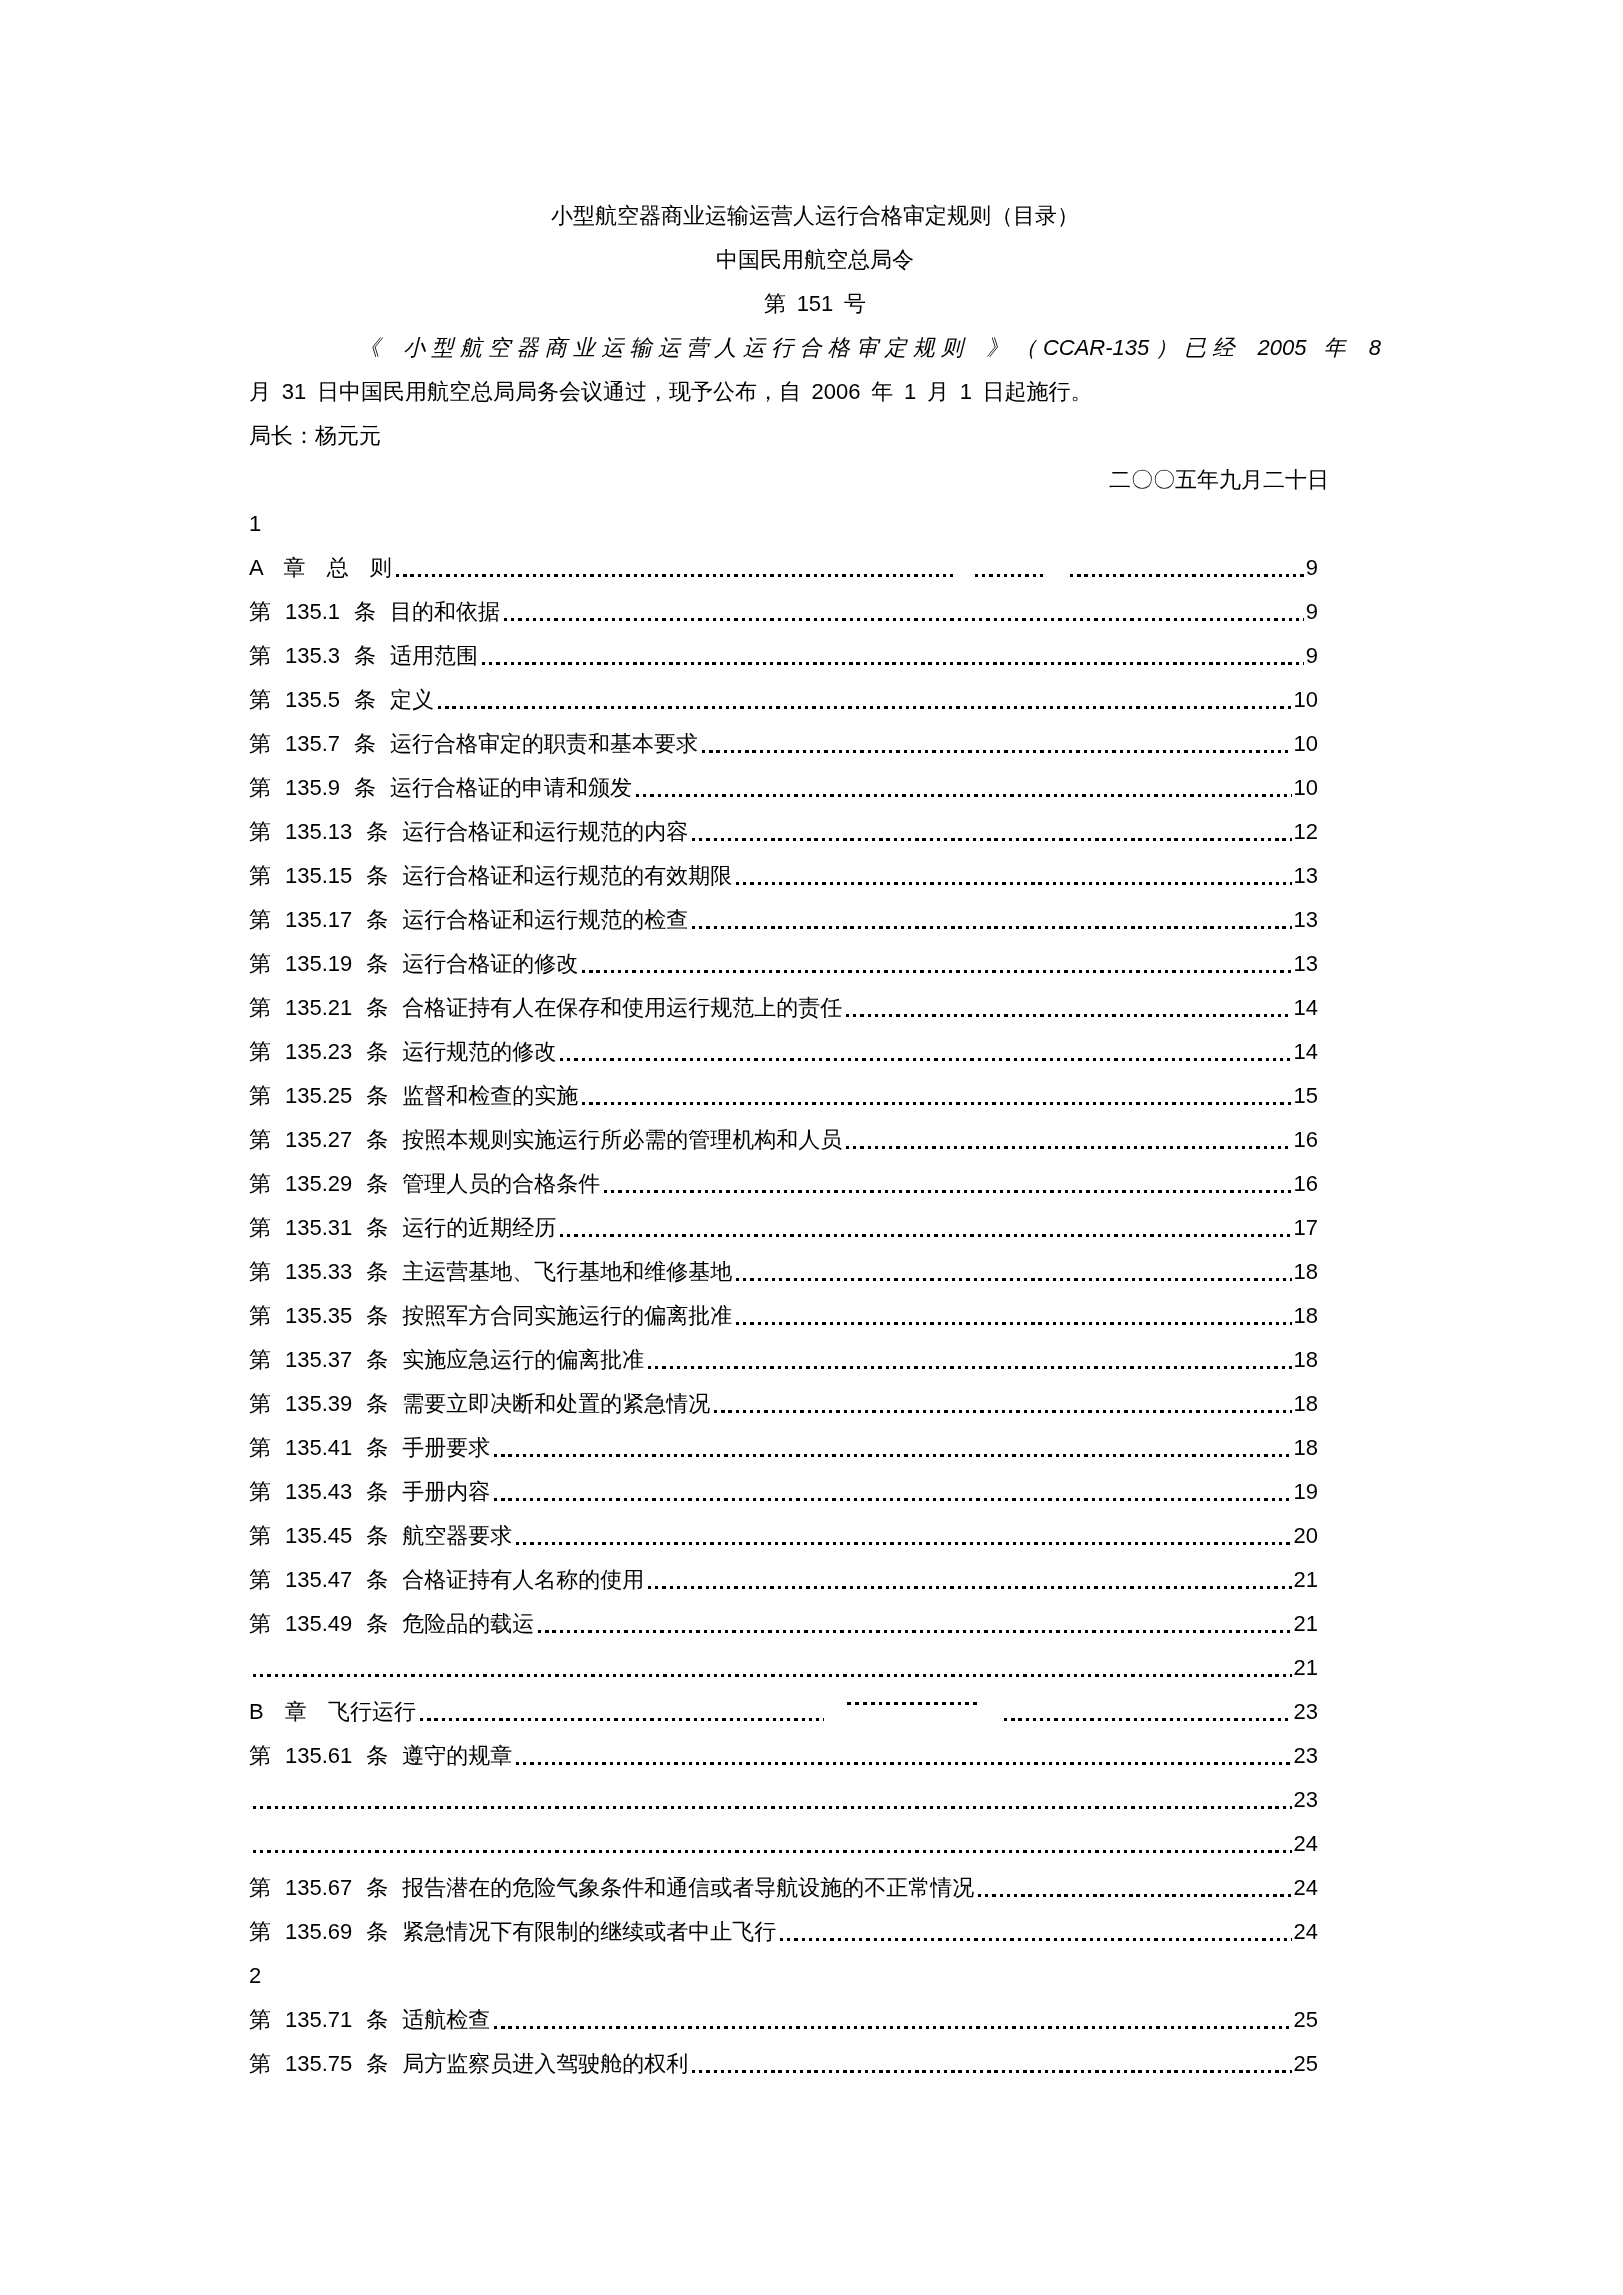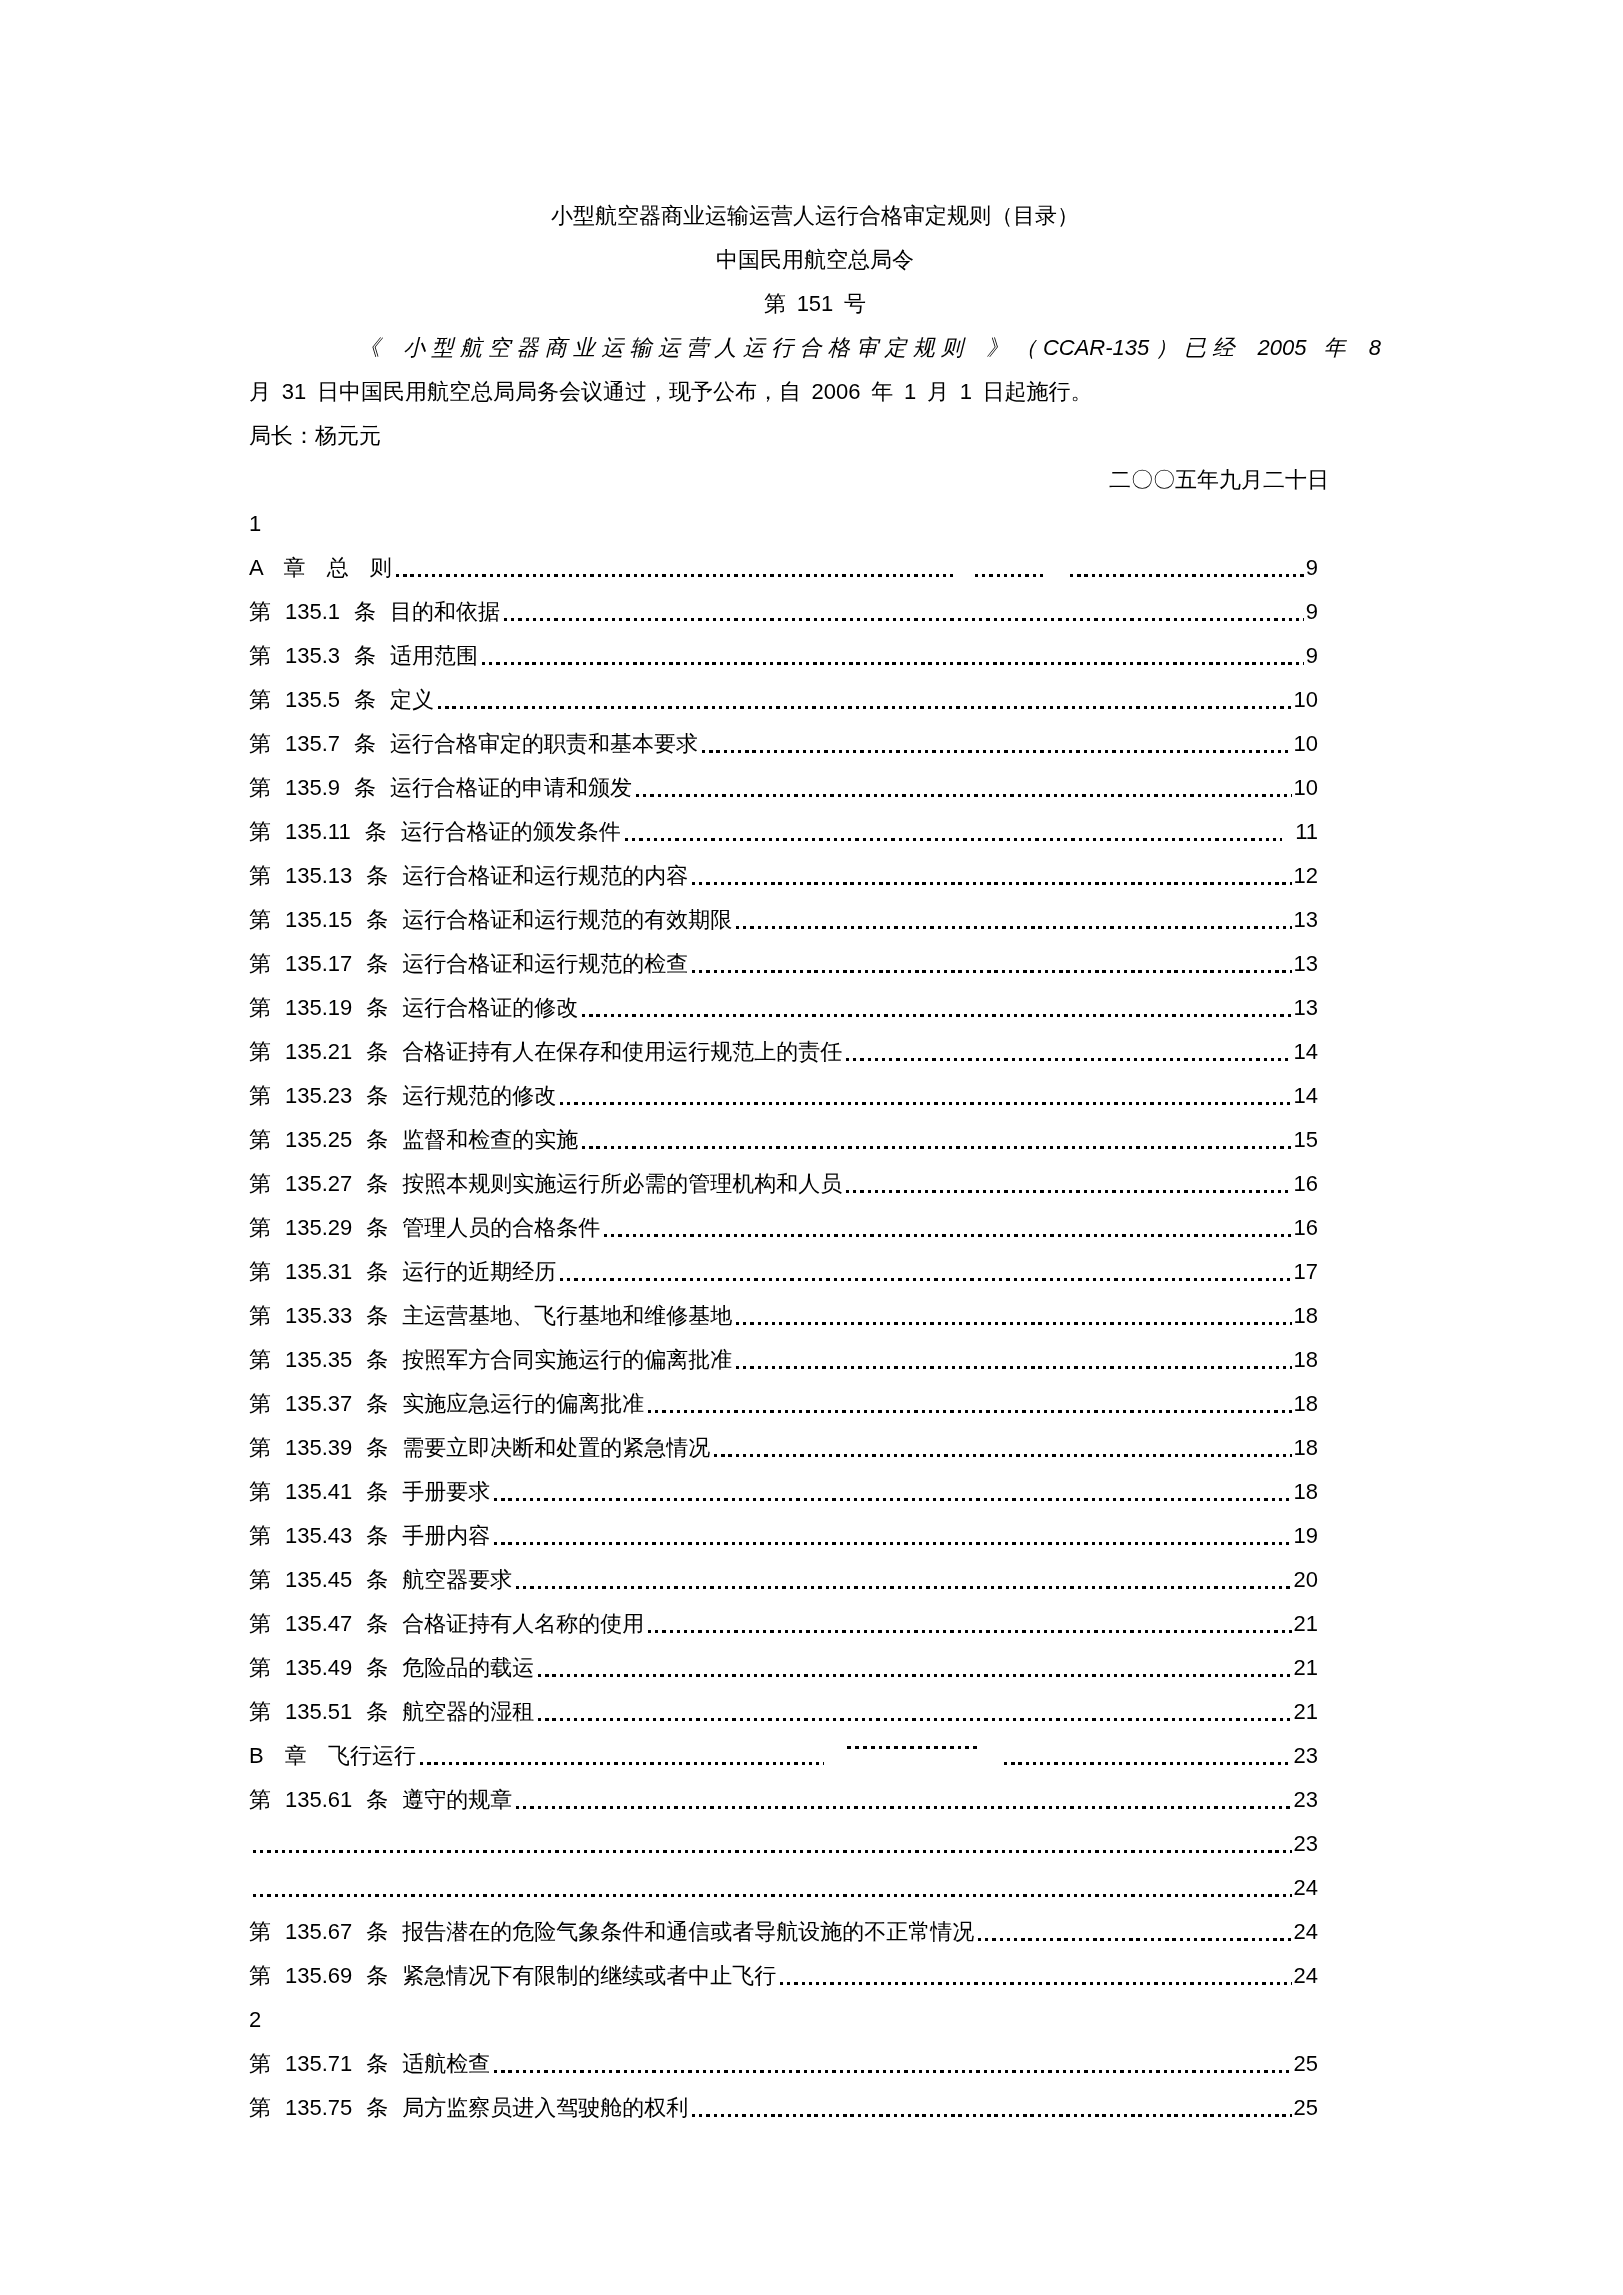--- a/index.html
+++ b/index.html
@@ -100,25 +100,20 @@
     <span class="toc-label">第 135.7 条 运行合格审定的职责和基本要求</span>
     <span class="lead"></span>
     <span class="toc-page">10</span>
   </div>
   <div class="toc-row">
     <span class="toc-label">第 135.9 条 运行合格证的申请和颁发</span>
     <span class="lead"></span>
     <span class="toc-page">10</span>
   </div>
   <div class="toc-row">
-    <span class="toc-label">第 135.11 条 运行合格证的颁发条件</span>
-    <span class="lead"></span>
-    <span class="toc-page"> 11</span>
-  </div>
-  <div class="toc-row">
     <span class="toc-label">第 135.13 条 运行合格证和运行规范的内容</span>
     <span class="lead"></span>
     <span class="toc-page">12</span>
   </div>
   <div class="toc-row">
     <span class="toc-label">第 135.15 条 运行合格证和运行规范的有效期限</span>
     <span class="lead"></span>
     <span class="toc-page">13</span>
   </div>
   <div class="toc-row">
@@ -200,21 +195,20 @@
     <span class="toc-label">第 135.47 条 合格证持有人名称的使用</span>
     <span class="lead"></span>
     <span class="toc-page">21</span>
   </div>
   <div class="toc-row">
     <span class="toc-label">第 135.49 条 危险品的载运</span>
     <span class="lead"></span>
     <span class="toc-page">21</span>
   </div>
   <div class="toc-row">
-    <span class="toc-label">第 135.51 条 航空器的湿租</span>
     <span class="lead"></span>
     <span class="toc-page">21</span>
   </div>
 
   <div class="toc-row kind-chapter">
     <span class="toc-label">B 章 飞行运行</span>
     <span class="lead b1"></span>
     <span class="leader-gap"></span>
     <span class="lead b2 raised"></span>
     <span class="leader-gap"></span>

